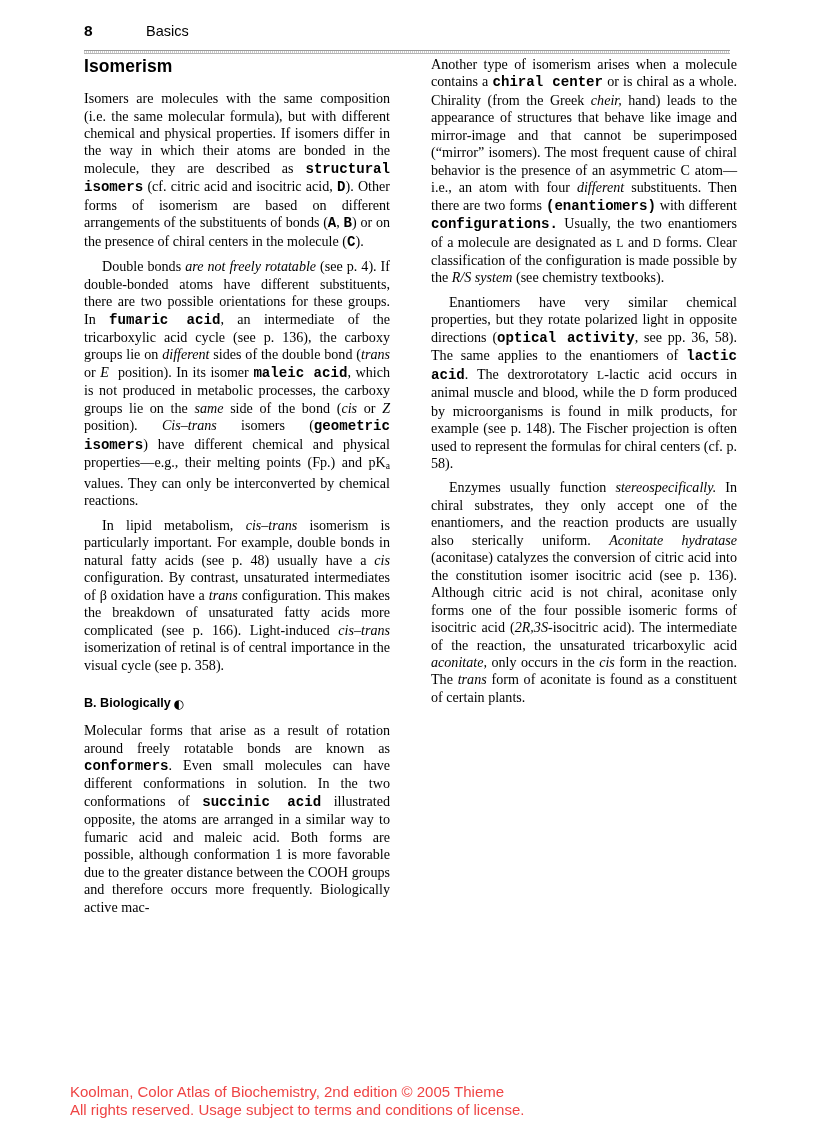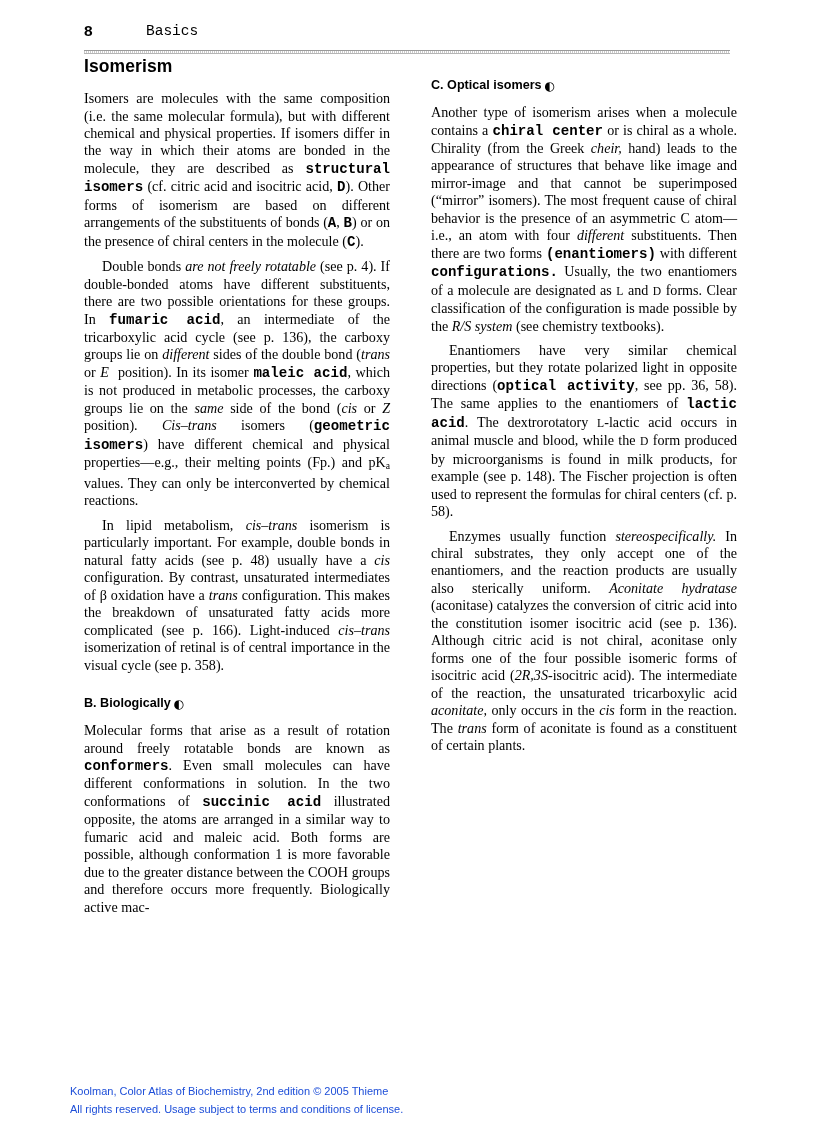--- a/index.html
+++ b/index.html
@@ -32,21 +32,21 @@
     top: 0;
     font-family: "Liberation Sans", "DejaVu Sans", sans-serif;
     font-weight: bold;
     font-size: 15.5px;
     letter-spacing: 0px;
   }
   .runhead .section {
     position: absolute;
     left: 62px;
     top: 1px;
-    font-family: Liberation Mono, monospace;
+    font-family: Liberation Sans, sans-serif;
     font-weight: normal;
     font-size: 14.5px;
   }
   .headrule {
     position: absolute;
     left: 84px;
     top: 50px;
     width: 646px;
     height: 4px;
     border-top: 1px solid #9a9a9a;
@@ -126,23 +126,23 @@
     vertical-align: -0.25em;
   }
 
   
   .footer {
     position: absolute;
     left: 70px;
     top: 1083px;
     width: 680px;
     font-family: "Liberation Sans", "DejaVu Sans", sans-serif;
-    font-size: 11px;
+    font-size: 15px;
     line-height: 17.5px;
-    color: #1d4ed8;
+    color: #ef4444;
   }
   .footer div { white-space: nowrap; }
 </style>
 </head>
 <body>
 
 <div class="page">
 
   <div class="runhead">
     <span class="pagenum">8</span>
@@ -164,23 +164,20 @@
       <h2 class="sec-head">
         <span>B. Biologically</span><span class="marker">◐</span>
       </h2>
       <p class="body cont">Molecular forms that arise as a result of rotation around freely rotatable bonds are known as <b>conformers</b>. Even small molecules can have different conformations in solution. In the two conformations of <b>succinic acid</b> illustrated opposite, the atoms are arranged in a similar way to fumaric acid and maleic acid. Both forms are possible, although conformation 1 is more favorable due to the greater distance between the COOH groups and therefore occurs more frequently. Biologically active mac-</p>
 
     </div>
 
     <div class="col">
 
 
-      <h2 class="sec-head">
-        <span>C. Optical isomers</span><span class="marker">◐</span>
-      </h2>
       <p class="body cont">Another type of isomerism arises when a molecule contains a <b>chiral center</b> or is chiral as a whole. Chirality (from the Greek <i>cheir,</i> hand) leads to the appearance of structures that behave like image and mirror-image and that cannot be superimposed (“mirror” isomers). The most frequent cause of chiral behavior is the presence of an asymmetric C atom—i.e., an atom with four <i>different</i> substituents. Then there are two forms <b>(enantiomers)</b> with different <b>configurations.</b> Usually, the two enantiomers of a molecule are designated as <span class="sc">L</span> and <span class="sc">D</span> forms. Clear classification of the configuration is made possible by the <i>R/S system</i> (see chemistry textbooks).</p>
       <p class="body">Enantiomers have very similar chemical properties, but they rotate polarized light in opposite directions (<b>optical activity</b>, see pp. 36, 58). The same applies to the enantiomers of <b>lactic acid</b>. The dextrorotatory <span class="sc">L</span>-lactic acid occurs in animal muscle and blood, while the <span class="sc">D</span> form produced by microorganisms is found in milk products, for example (see p. 148). The Fischer projection is often used to represent the formulas for chiral centers (cf. p. 58).</p>
 
       <p class="body cont">Enzymes usually function <i>stereospecifically.</i> In chiral substrates, they only accept one of the enantiomers, and the reaction products are usually also sterically uniform. <i>Aconitate hydratase</i> (aconitase) catalyzes the conversion of citric acid into the constitution isomer isocitric acid (see p. 136). Although citric acid is not chiral, aconitase only forms one of the four possible isomeric forms of isocitric acid (<i>2R,3S</i>-isocitric acid). The intermediate of the reaction, the unsaturated tricarboxylic acid <i>aconitate,</i> only occurs in the <i>cis</i> form in the reaction. The <i>trans</i> form of aconitate is found as a constituent of certain plants.</p>
 
     </div>
   </div>
 
   <div class="footer">
     <div>Koolman, Color Atlas of Biochemistry, 2nd edition © 2005 Thieme</div>

